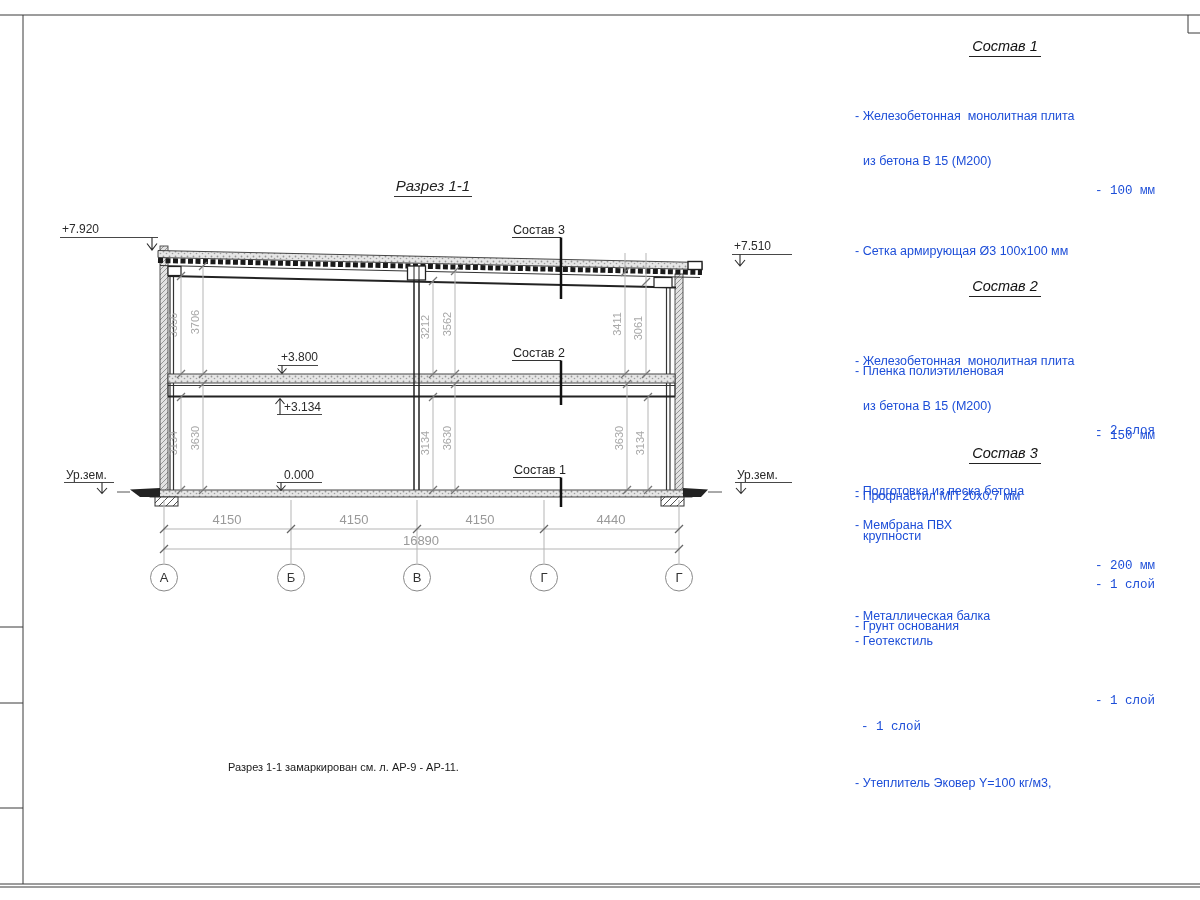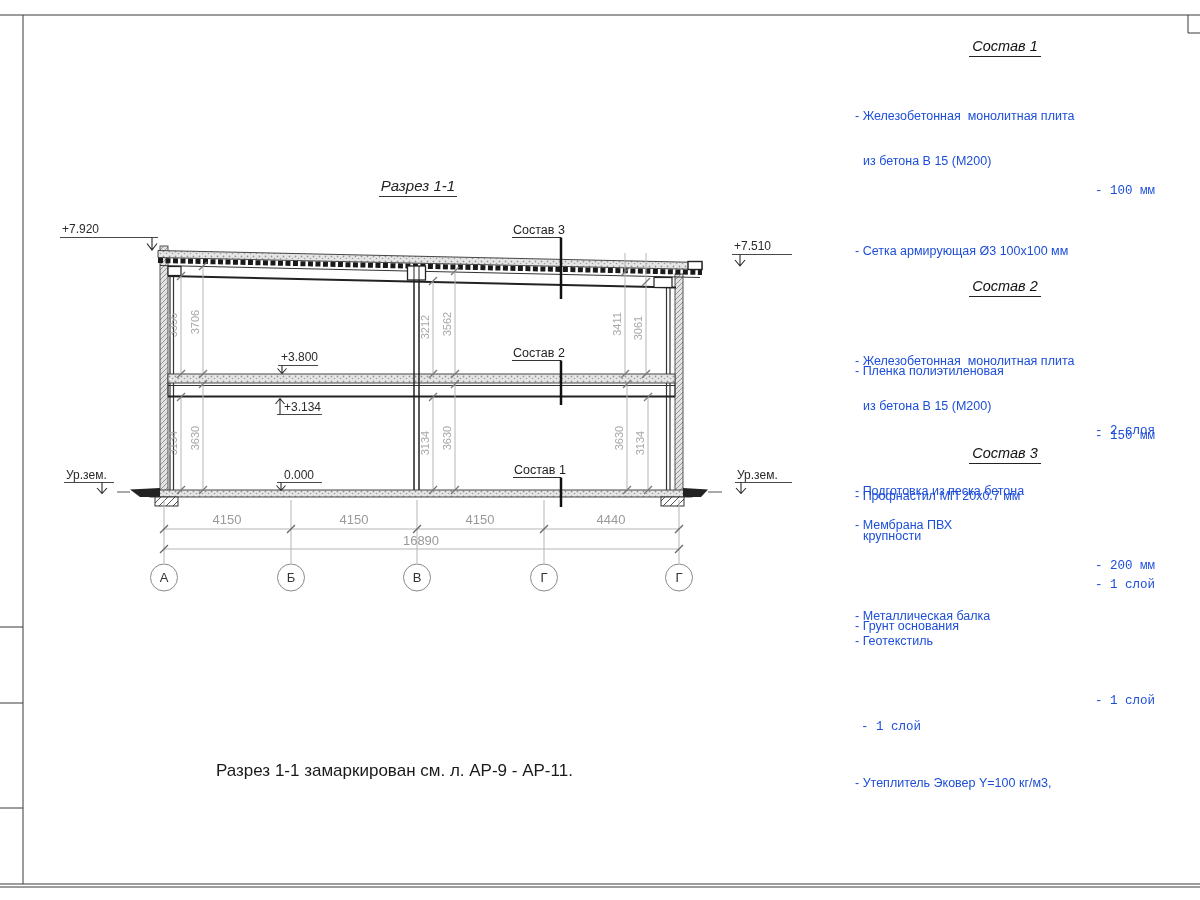--- a/index.html
+++ b/index.html
@@ -4,26 +4,26 @@
 <style>
   html,body{margin:0;padding:0;}
   body{
     width:1200px;height:900px;position:relative;background:#ffffff;
     font-family:"Liberation Sans",sans-serif;overflow:hidden;color:#1a1a1a;
   }
   svg.sheet{position:absolute;left:0;top:0;}
   .svgtxt{font-family:"Liberation Sans",sans-serif;}
   
   .dwg-title{
-    position:absolute;left:318px;top:177px;width:200px;text-align:center;
+    position:absolute;left:333px;top:177px;width:200px;text-align:center;
     font-size:15px;font-style:italic;color:#222;
   }
   .dwg-title span{border-bottom:1.2px solid #333;padding:0 2px 2px 2px;}
   
-  .note{position:absolute;left:216px;top:761px;font-size:17px;color:#1a1a1a;}
+  .note{position:absolute;left:228px;top:761px;font-size:11px;color:#1a1a1a;}
   
   .mat{position:absolute;left:855px;width:300px;}
   .mat .heading{font-size:14.5px;font-style:italic;text-align:center;color:#111;}
   .mat .heading span{border-bottom:1px solid #222;padding:0 3px 2px 3px;}
   .mat .items{margin-top:0;}
   .mat .row{
     display:flex;justify-content:space-between;align-items:flex-end;
     font-size:12.5px;line-height:15px;margin-bottom:15px;color:#1d4ed8;
   }
   .mat.tight .row{margin-bottom:11px;}

